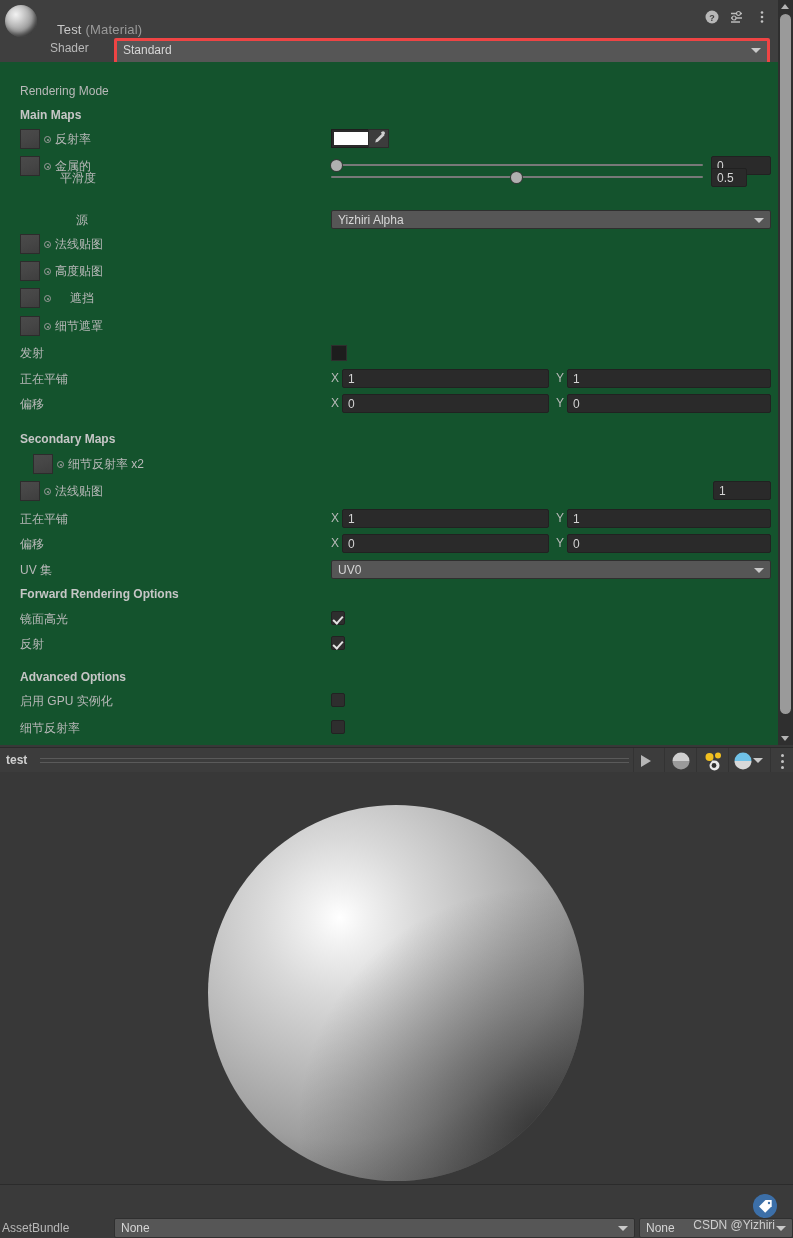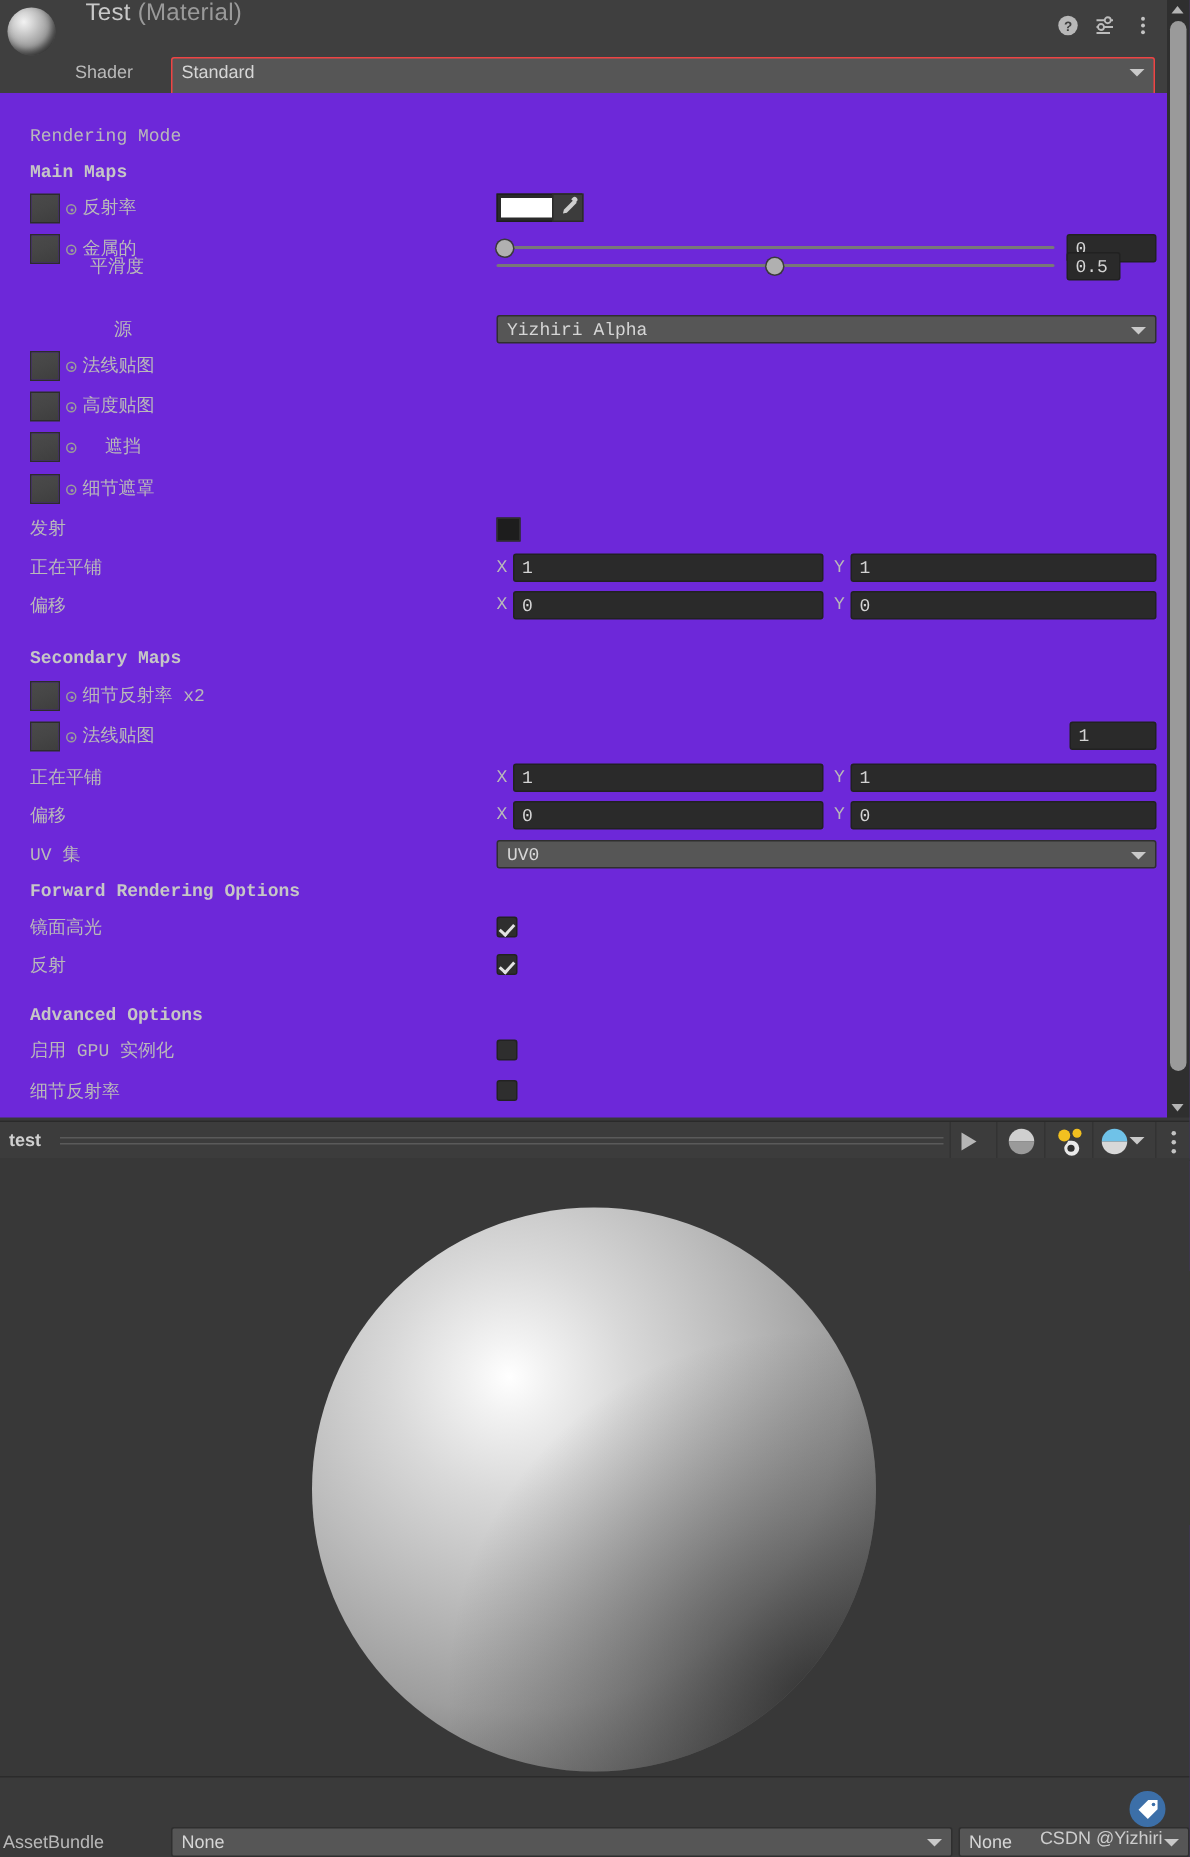--- a/index.html
+++ b/index.html
@@ -9,33 +9,33 @@
     font-size:12px;color:#b9b9b9;
     -webkit-font-smoothing:antialiased;
   }
   .root{position:absolute;inset:0;background:#383838;}
 
   
   .header{position:absolute;left:0;top:0;width:793px;height:62px;background:#3f3f3f;border-bottom:1px solid #2a2a2a;}
   .mat-icon{position:absolute;left:5px;top:5px;width:32px;height:32px;border-radius:50%;
     background:radial-gradient(circle at 34% 30%, #f2f2f2 0%, #d8d8d8 18%, #9c9c9c 55%, #5a5a5a 82%, #3c3c3c 100%);
     box-shadow:inset -2px -3px 5px rgba(0,0,0,.45);}
-  .title{position:absolute;left:57px;top:0;font-size:16px;color:#c8c8c8;letter-spacing:.2px;}
+  .title{position:absolute;left:57px;top:22px;font-size:13px;color:#c8c8c8;letter-spacing:.2px;}
   .title .paren{color:#9a9a9a;}
   .hdr-icons{position:absolute;right:24px;top:10px;display:flex;gap:11px;align-items:center;}
   .ico{width:14px;height:14px;display:block;}
   .shader-label{position:absolute;left:50px;top:41px;font-size:12px;color:#b9b9b9;}
   .shader-field{position:absolute;left:114px;top:38px;width:656px;height:35px;
-    background:#565656;border:1px solid #ef4444;border-radius:2px;box-sizing:border-box;}
+    background:#565656;border:3px solid #ef4444;border-radius:2px;box-sizing:border-box;}
   .shader-field .val{position:absolute;left:6px;top:2px;font-size:12px;color:#d6d6d6;}
   .caret{position:absolute;right:6px;top:7px;width:0;height:0;border-left:5px solid transparent;
     border-right:5px solid transparent;border-top:5px solid #c9c9c9;}
 
   
-  .props{position:absolute;left:0;top:62px;width:778px;height:683px;background:#6d28d9;font-family:Liberation Mono, monospace;}
+  .props{position:absolute;left:0;top:62px;width:778px;height:683px;background:#14532d;}
   .row{position:absolute;left:0;width:778px;height:22px;}
   .lbl{position:absolute;font-size:12px;color:#b9b9b9;white-space:nowrap;line-height:22px;}
   .lbl.bold{font-weight:bold;color:#c6c6c6;}
   .lbl.l1{left:20px;}
   .lbl.l3{left:60px;}
 
   
   .texslot{position:absolute;left:20px;width:20px;height:20px;border:1px solid #2c2c2c;box-sizing:border-box;
     background:linear-gradient(160deg,#4a4a4a 0%,#464646 45%,#3e3e3e 100%);}
   .radio{position:absolute;width:7px;height:7px;border-radius:50%;border:1px solid #9b9b9b;box-sizing:border-box;}
@@ -242,21 +242,21 @@
       <span class="axislabel" style="left:556px;top:1px;">Y</span>
       <div class="numfield" style="left:567px;top:1px;width:204px;">
         <span class="val">0</span>
       </div>
     </div>
 
     <div class="row" style="top:366px;">
       <span class="lbl l1 bold">Secondary Maps</span>
     </div>
 
-    <div class="row" style="top:391px;">
+    <div class="row" style="top:391px;margin-left:13px;">
       <div class="texslot" style="top:1px;"></div>
       <span class="radio" style="left:44px;top:8px;"></span>
       <span class="lbl" style="left:55px;">细节反射率 x2</span>
     </div>
 
     <div class="row" style="top:418px;">
       <div class="texslot" style="top:1px;"></div>
       <span class="radio" style="left:44px;top:8px;"></span>
       <span class="lbl" style="left:55px;">法线贴图</span>
       <div class="numfield" style="left:713px;top:1px;width:58px;">

